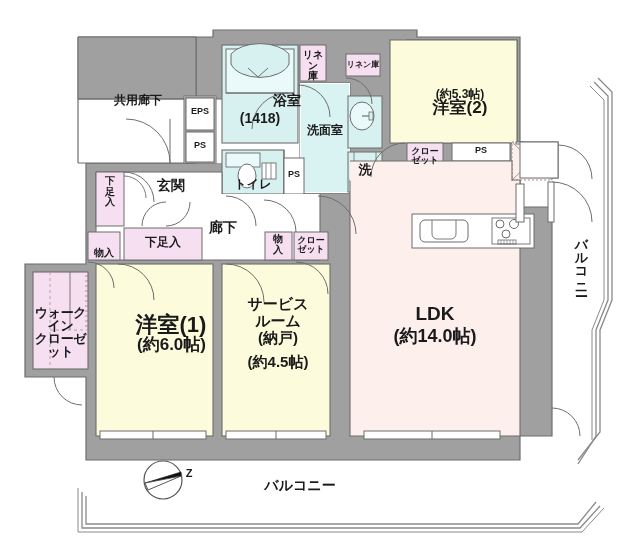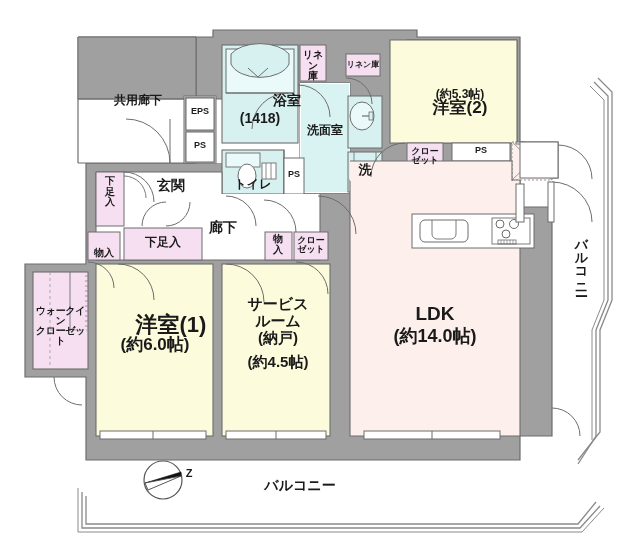--- a/index.html
+++ b/index.html
@@ -371,31 +371,31 @@
 入</div>
 <div class="lbl lbl-small" style="left:294px; top:236px; width:34px; font-size:9px;">クロー
 ゼット</div>
 <div class="lbl lbl-small" style="left:407px; top:147px; width:36px; font-size:9px;">クロー
 ゼット</div>
 
 <div class="lbl lbl-room" style="left:410px; top:66px; width:100px; font-size:17px;margin-top:32px;">洋室(2)</div>
 <div class="lbl lbl-room" style="left:410px; top:88px; width:100px; font-size:12px;">(約5.3帖)</div>
 
 <div class="lbl lbl-room" style="left:120px; top:313px; width:102px; font-size:22px;">洋室(1)</div>
-<div class="lbl lbl-room" style="left:104px; top:335px; width:102px; font-size:17px;">(約6.0帖)</div>
+<div class="lbl lbl-room" style="left:104px; top:335px; width:102px; font-size:17px;text-align:right;">(約6.0帖)</div>
 
 <div class="lbl lbl-room" style="left:232px; top:296px; width:92px; font-size:15px;">サービス
 ルーム
 (納戸)</div>
 <div class="lbl lbl-room" style="left:232px; top:354px; width:92px; font-size:15px;">(約4.5帖)</div>
 
 <div class="lbl lbl-room" style="left:380px; top:303px; width:110px; font-size:19px;">LDK</div>
 <div class="lbl lbl-room" style="left:380px; top:326px; width:110px; font-size:18px;">(約14.0帖)</div>
 
-<div class="lbl lbl-xtiny" style="left:32px; top:306px; width:57px; font-size:10px;">ウォークイン
+<div class="lbl lbl-xtiny" style="left:32px; top:306px; width:57px; font-size:13px;">ウォークイン
 クローゼット</div>
 
 <div class="lbl lbl-med vert" style="left:570px; top:205px; width:18px; height:110px; font-size:13px;">バルコニー</div>
 
 <div class="lbl lbl-med" style="left:230px; top:478px; width:140px; font-size:14px;">バルコニー</div>
 
 <div class="lbl" style="left:182px; top:467px; width:14px; font-size:11px; font-weight:bold;">Z</div>
 
 </div>
 

